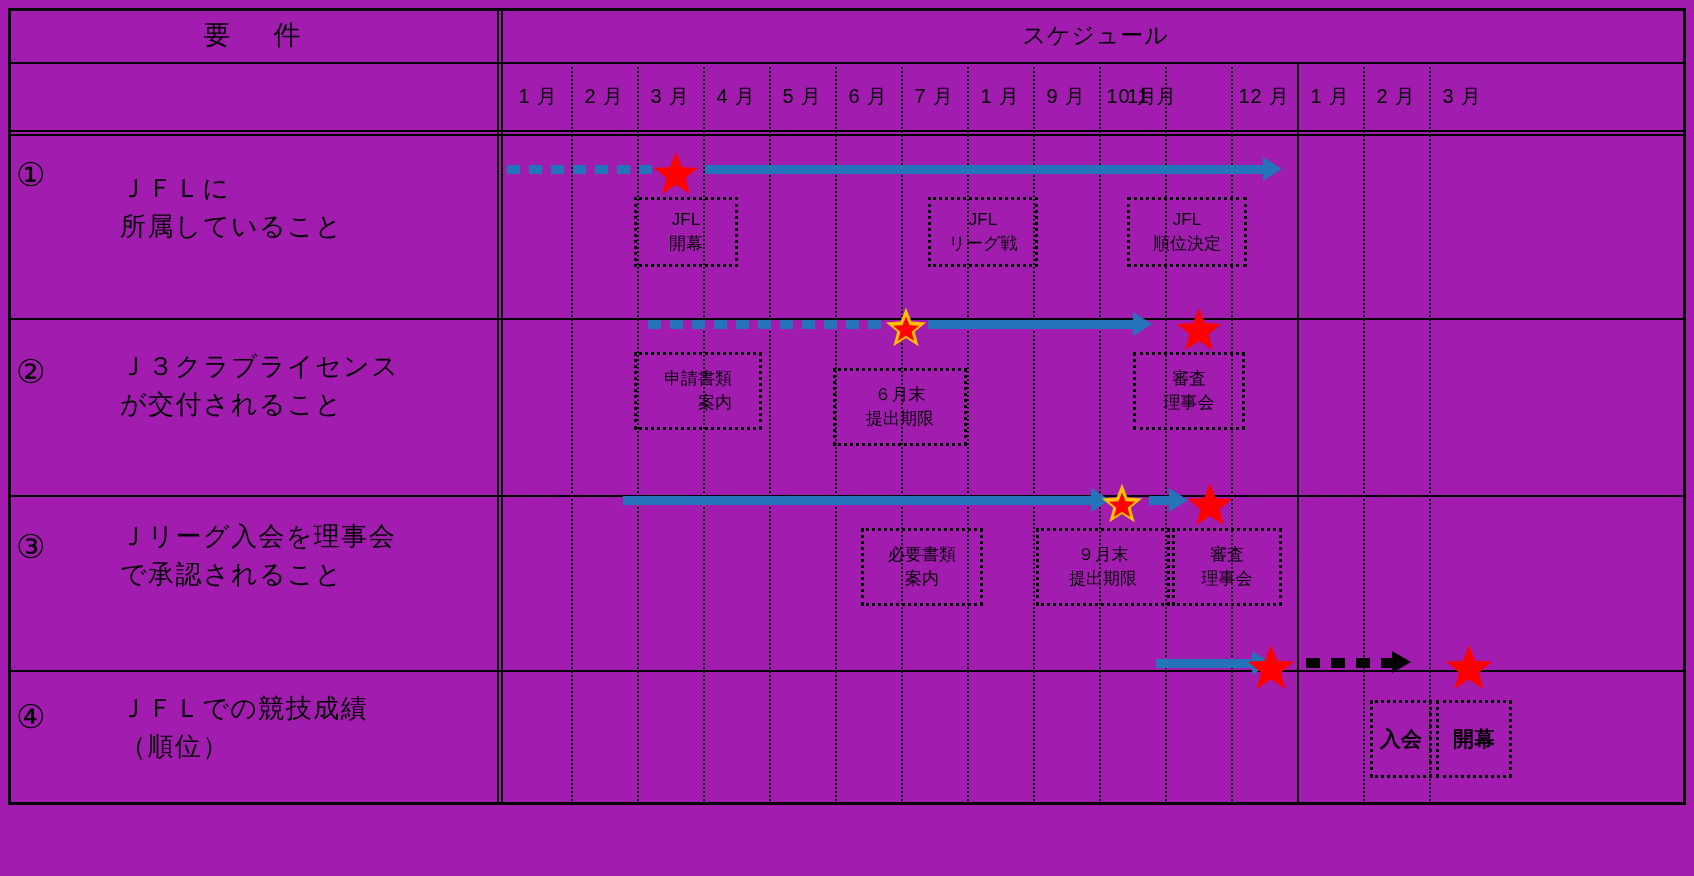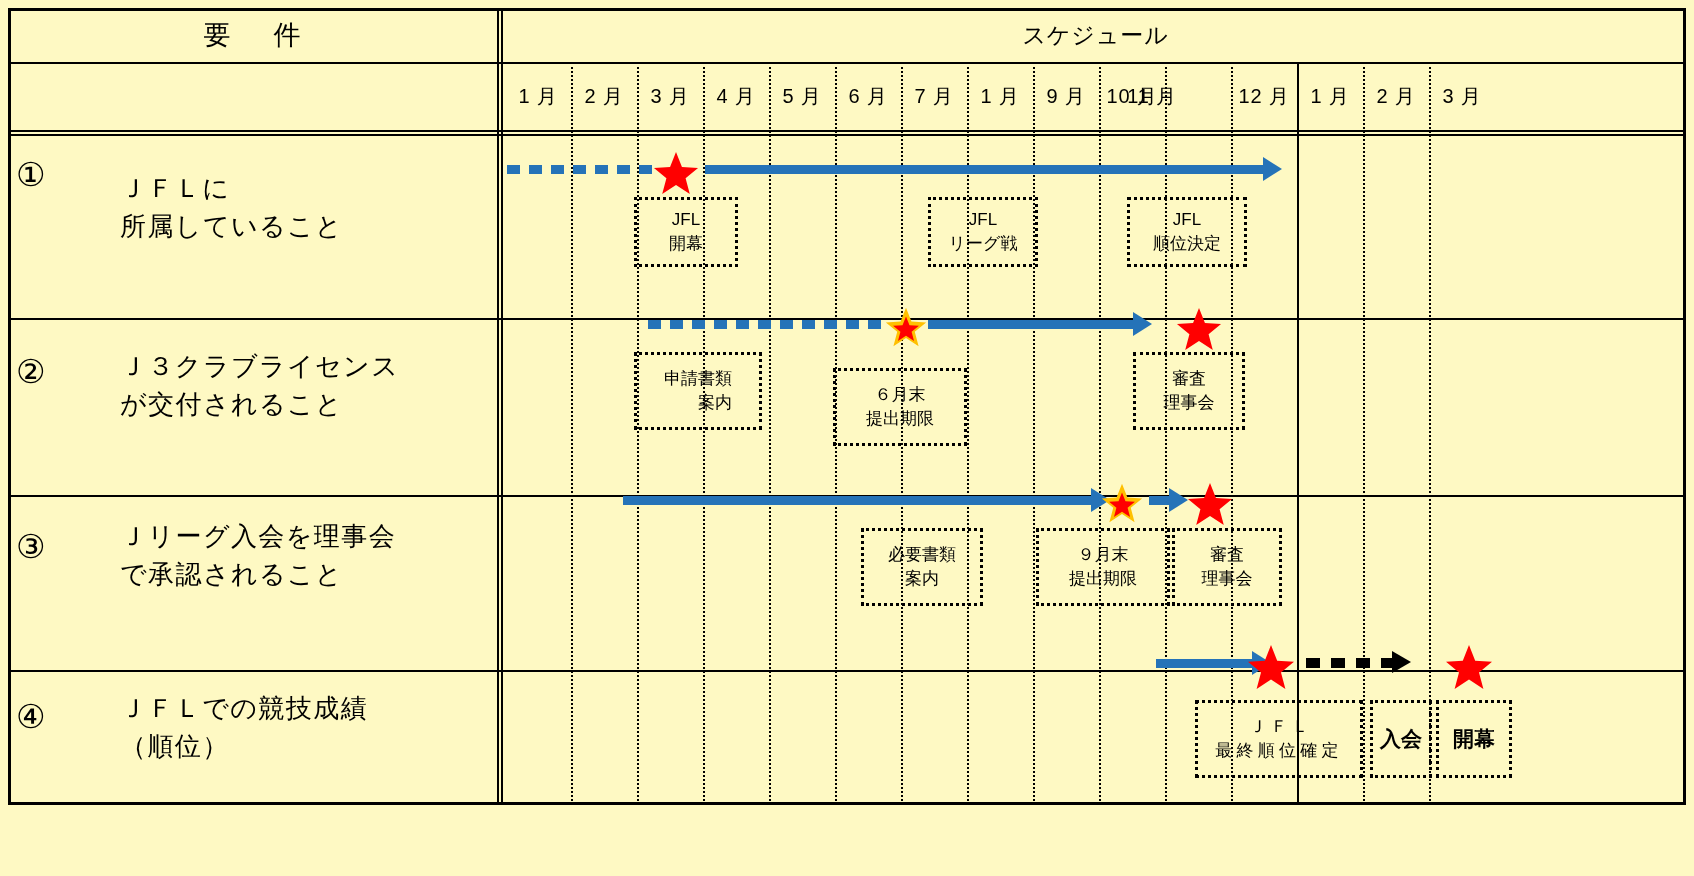--- a/index.html
+++ b/index.html
@@ -1,18 +1,18 @@
 <!DOCTYPE html>
 <html><head>
 <meta charset="utf-8">
 <style>
   html,body{margin:0;padding:0;background:#ffffff;}
   body{font-family:"Liberation Sans","DejaVu Sans",sans-serif;color:#000;}
 
-  #page{position:relative;width:1694px;height:876px;background:#fef9c3;overflow:hidden;}
+  #page{position:relative;width:1694px;height:876px;background:#a21caf;overflow:hidden;}
 
   
   .frame{
     position:absolute;left:8px;top:8px;width:1678px;height:797px;
     border:3px solid #000;box-sizing:border-box;
   }
 
   
   .hrule{position:absolute;left:8px;width:1678px;height:0;border-top:2px solid #000;}
   .hrule.dbl{border-top:2px solid #000;box-shadow:0 4px 0 0 #000;}
@@ -219,18 +219,16 @@
       </svg>
   </div>
   <div class="bar-dotted-black" style="left:1306px;top:658px;width:90px;"></div>
   <div class="arrowhead black" style="left:1392px;top:651px;"></div>
   <div class="star" style="left:1444px;top:643px;">
     <svg width="50" height="48" viewBox="0 0 50 48">
         <polygon points="25,2 31.2,17.8 48,18.8 35,29.4 39.4,46 25,36.6 10.6,46 15,29.4 2,18.8 18.8,17.8" fill="#ff0000"></polygon>
       </svg>
   </div>
 
-  <div class="cap sp" style="left:1195px;top:700px;width:168px;height:78px;">ＪＦＬ
-最終順位確定</div>
   <div class="cap bold" style="left:1370px;top:700px;width:62px;height:78px;">入会</div>
   <div class="cap bold" style="left:1436px;top:700px;width:76px;height:78px;">開幕</div>
 
 </div>
 
 </body></html>

